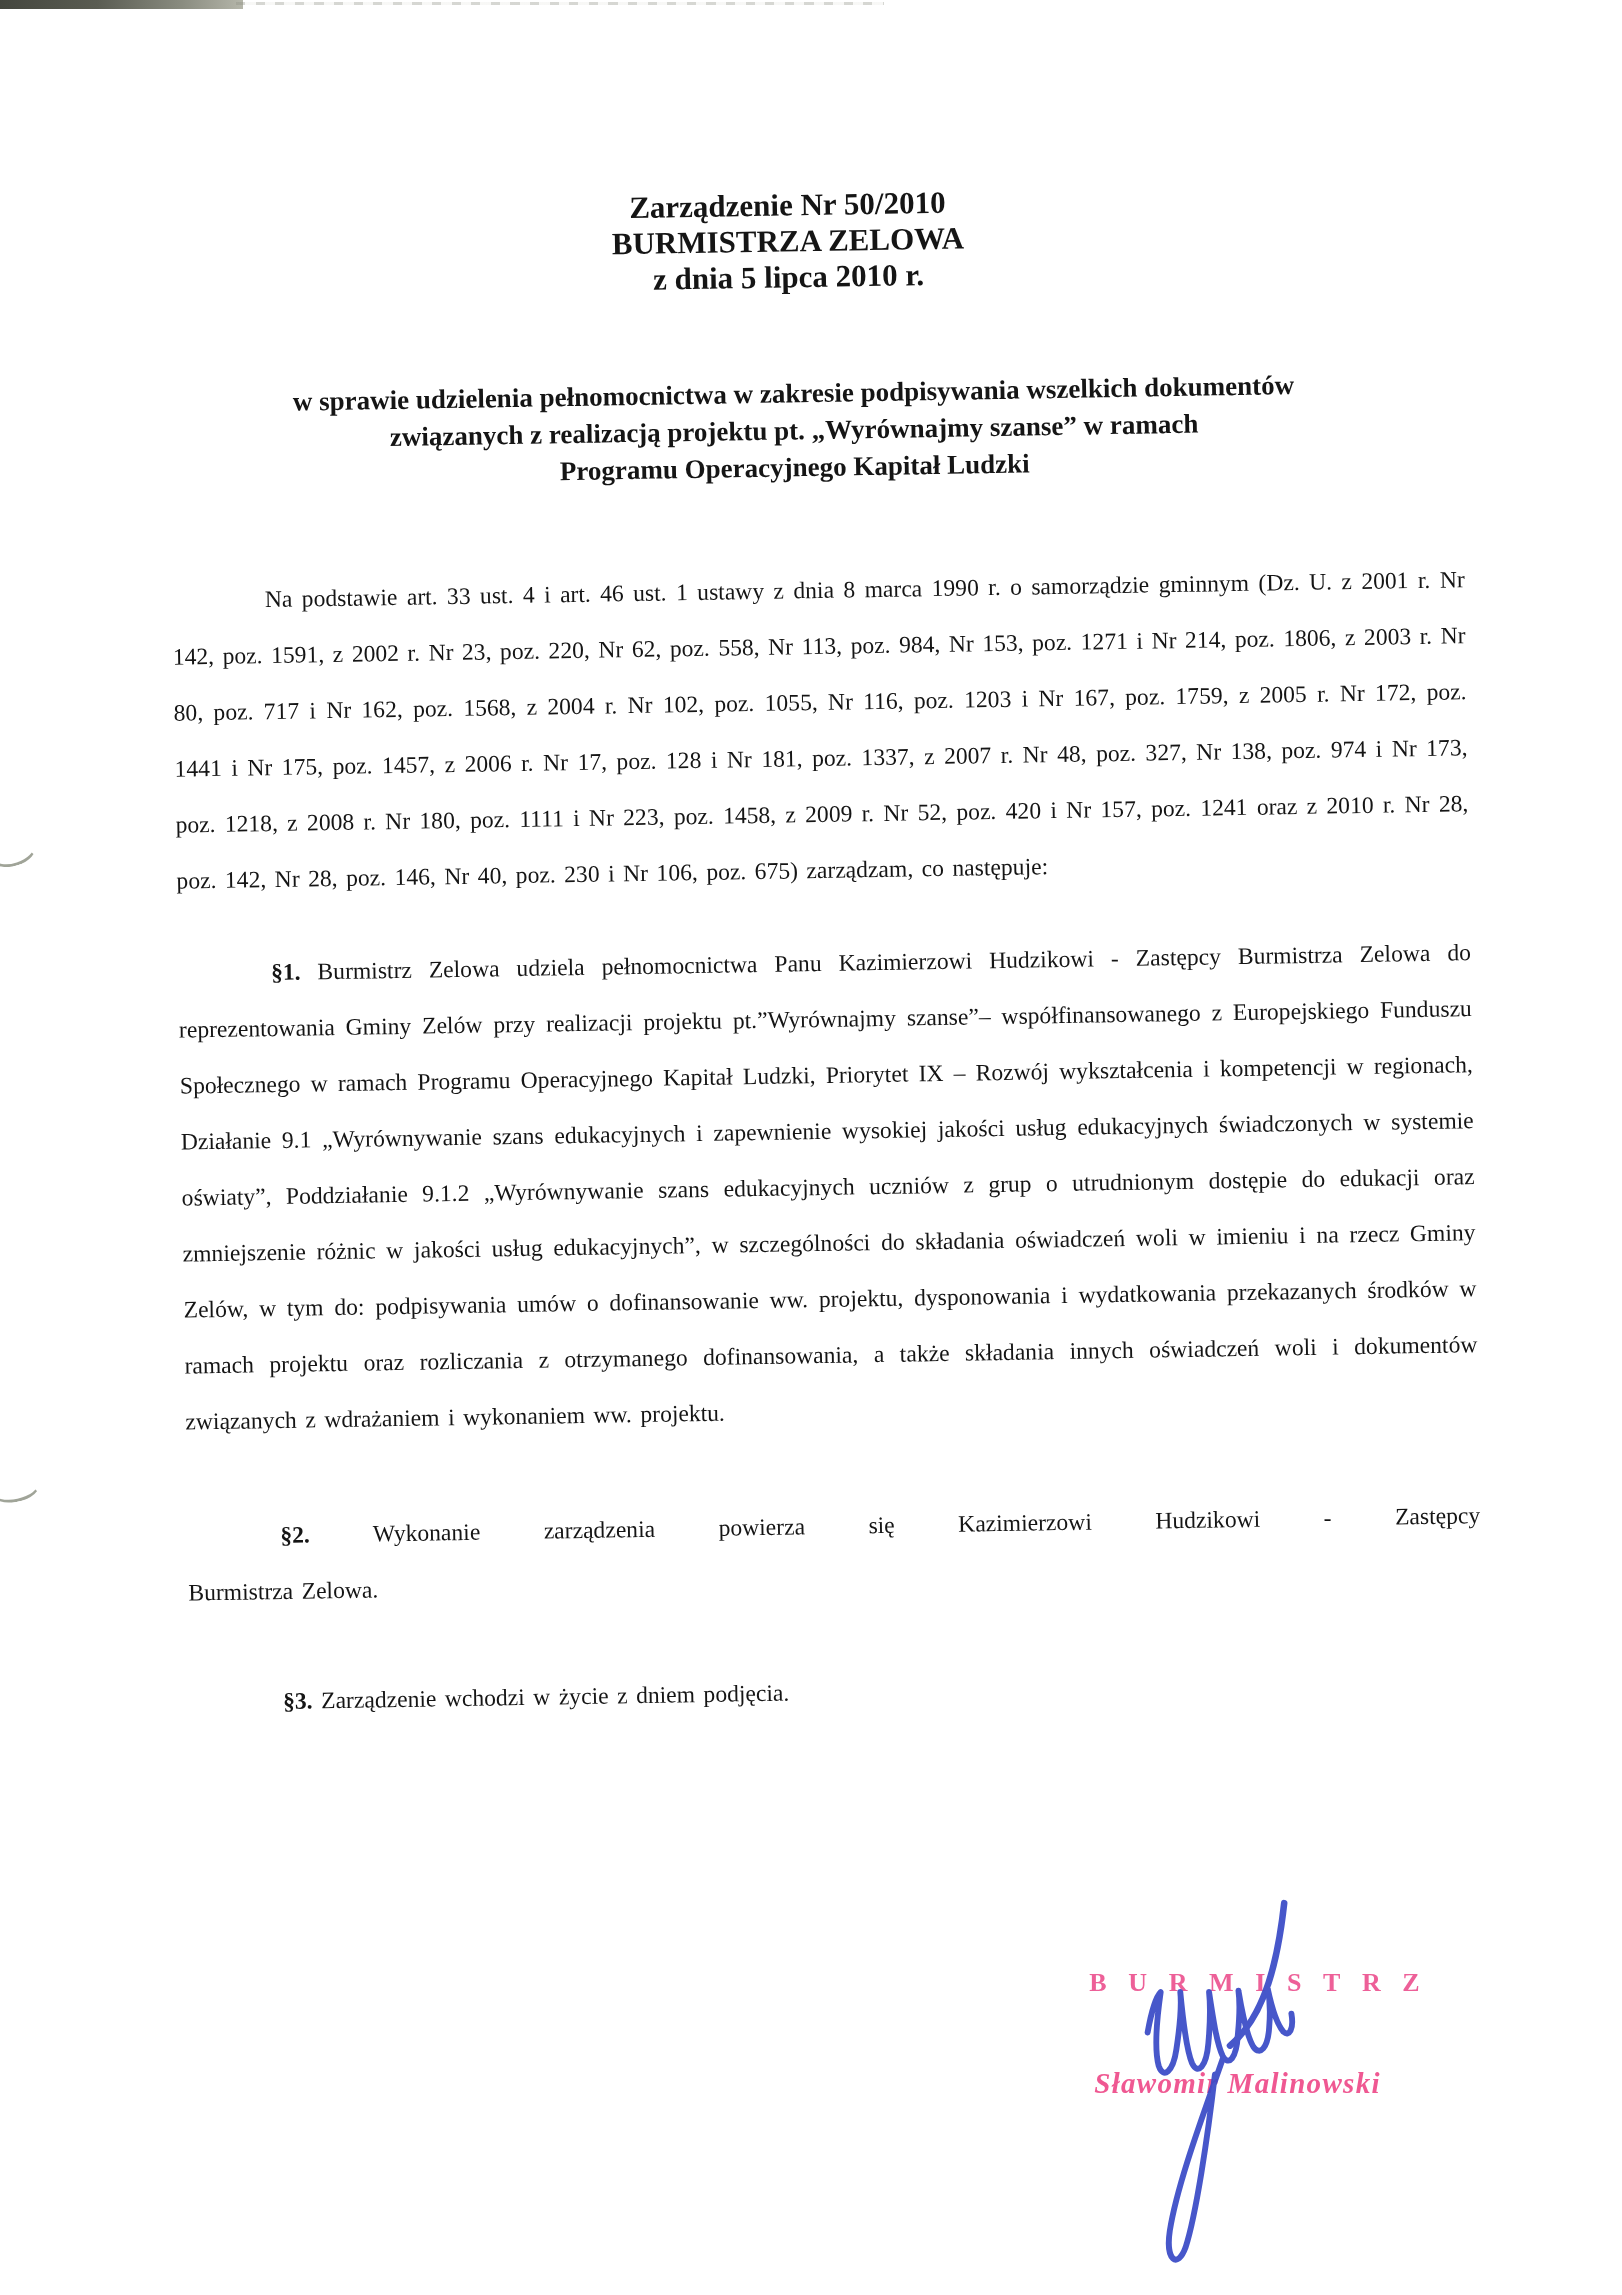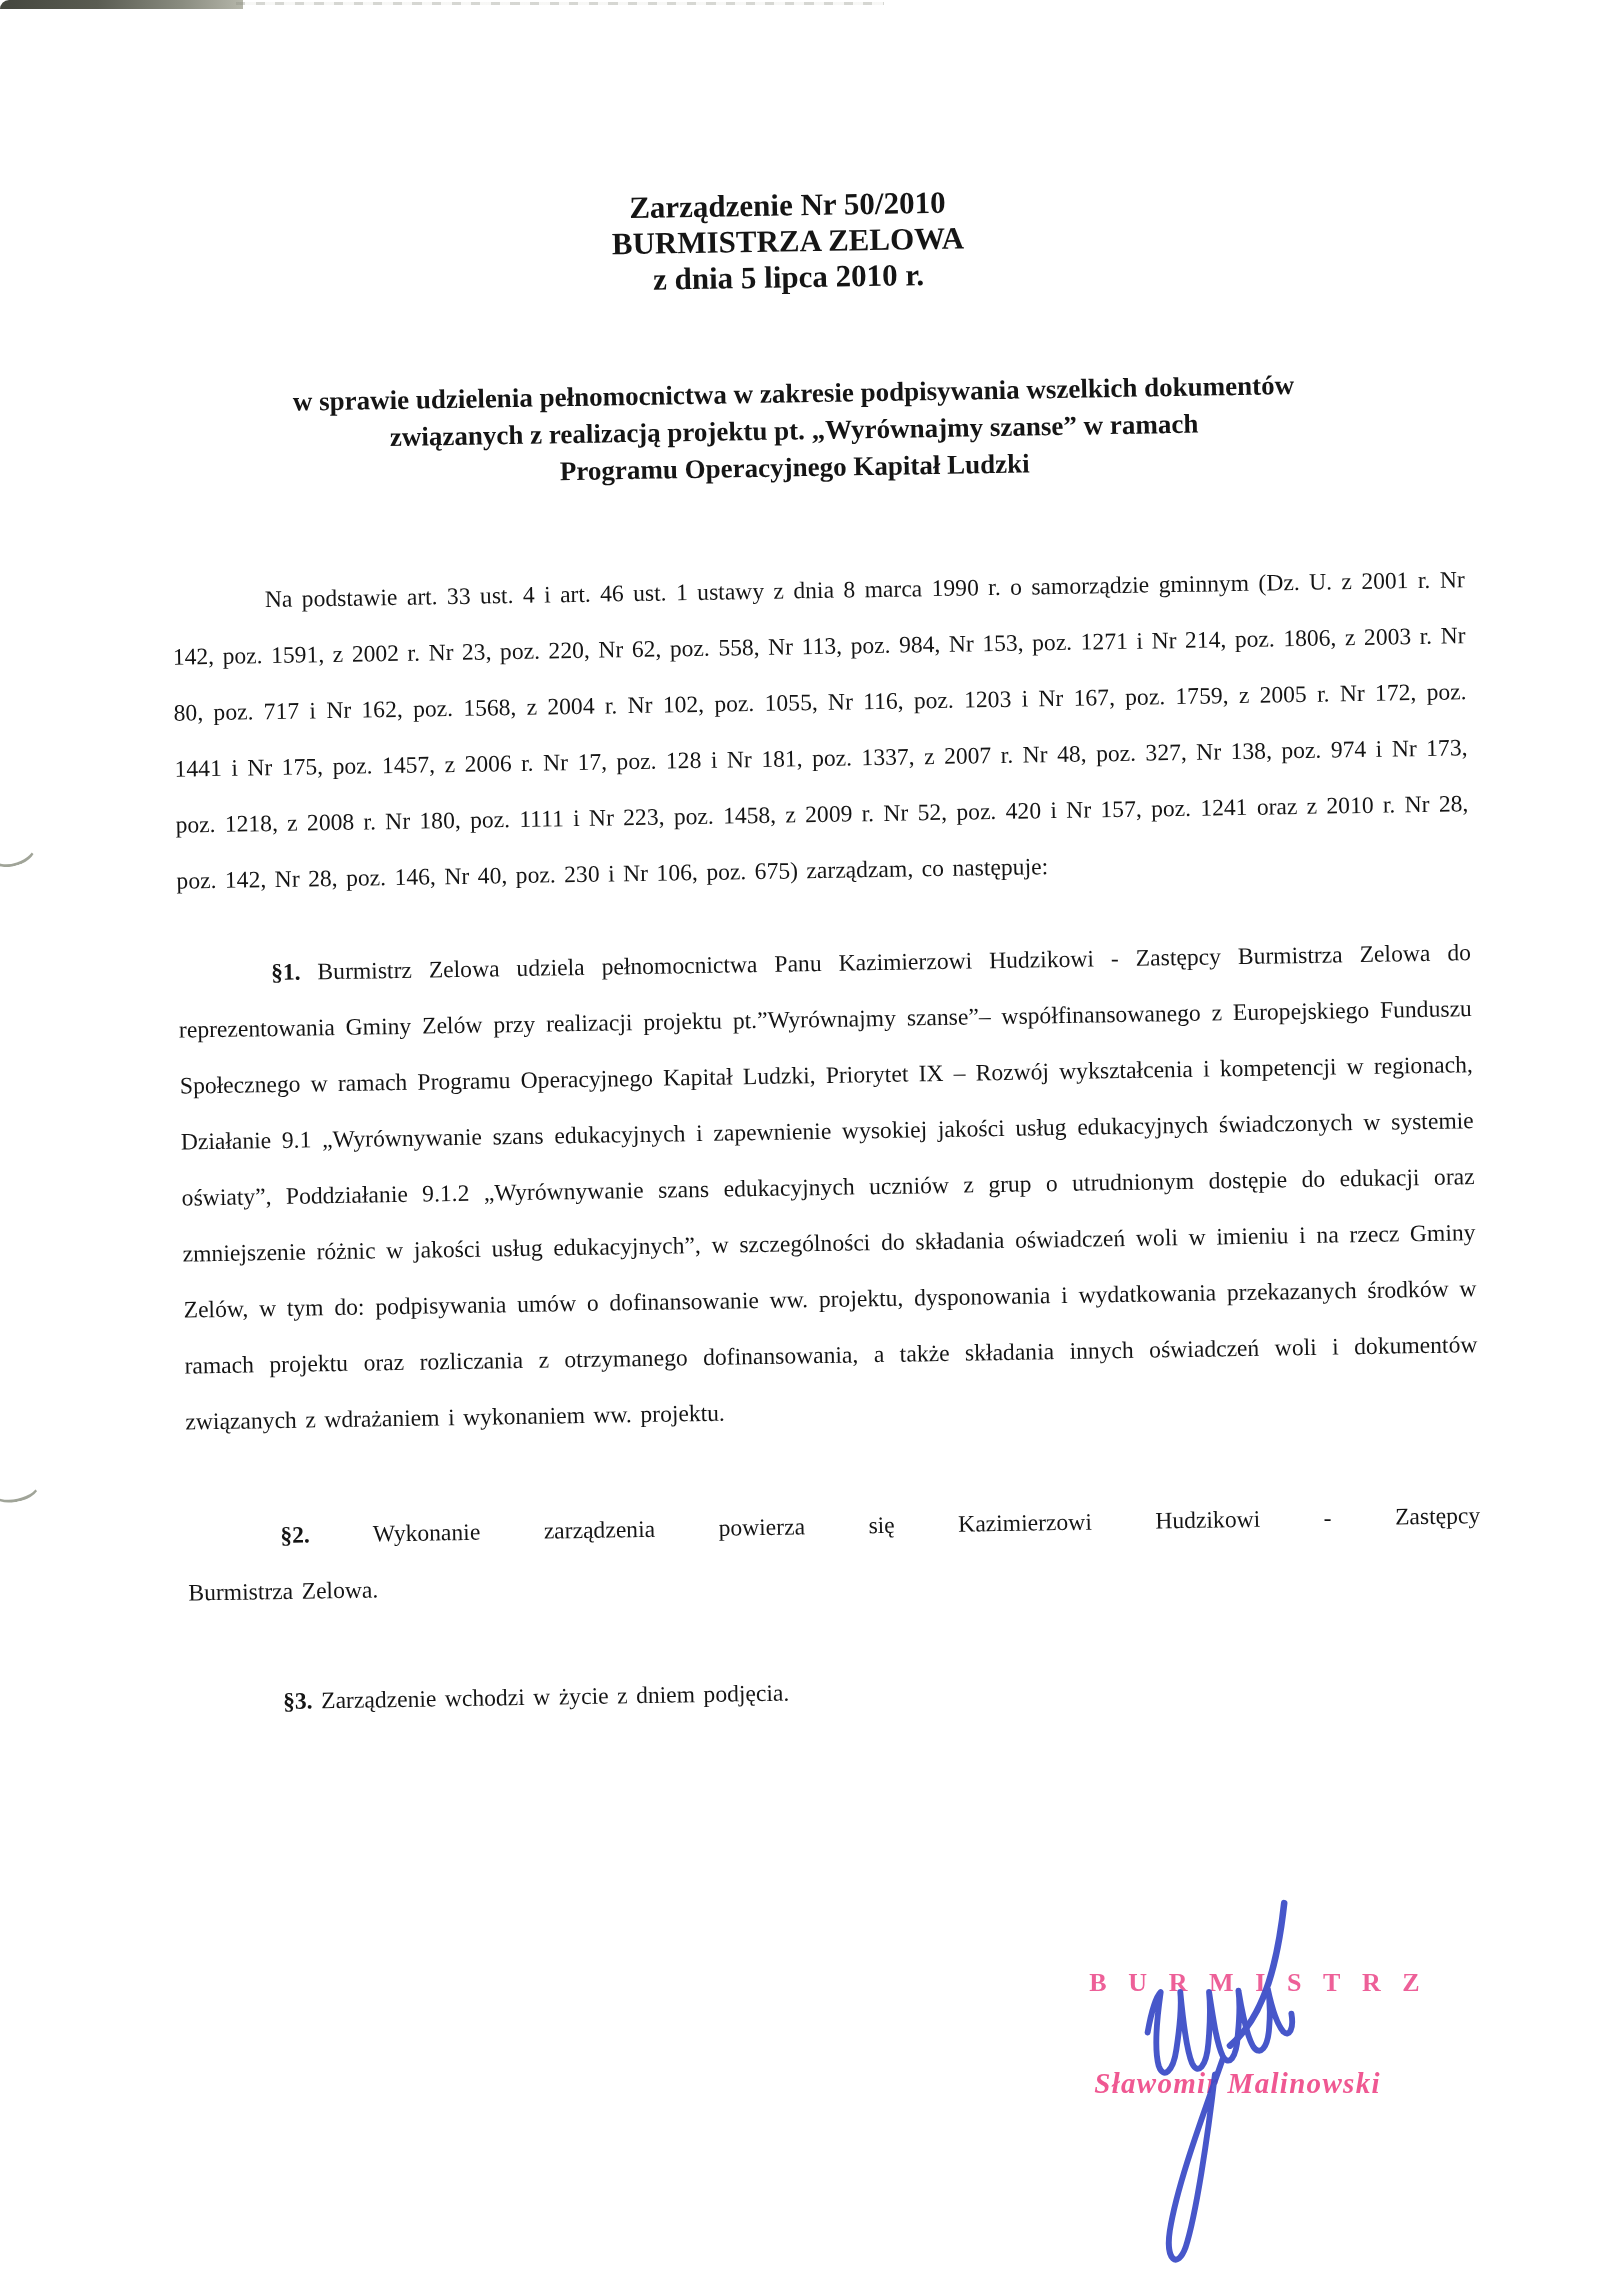--- a/index.html
+++ b/index.html
@@ -3,21 +3,20 @@
 <meta charset="utf-8">
 <style>
   html,body{margin:0;padding:0;background:#ffffff;}
   .page{
     position:relative;
     width:1622px;height:2295px;
     background:#ffffff;
     overflow:hidden;
     font-family:"Liberation Serif", serif;
     color:#151515;
-    border-radius:9px;
   }
   
   .scan-bar-dark{
     position:absolute;left:0;top:0;width:243px;height:8.5px;
     background:linear-gradient(90deg,#44463e 0%,#5a5c52 40%,#8a8c80 75%,#b5b6aa 100%);
   }
   .scan-bar-faint{
     position:absolute;left:236px;top:2px;width:648px;height:3.3px;opacity:.65;
     background:repeating-linear-gradient(90deg,rgba(140,142,130,.55) 0 9.2px,rgba(200,200,188,.2) 9.2px 19.6px);
   }

